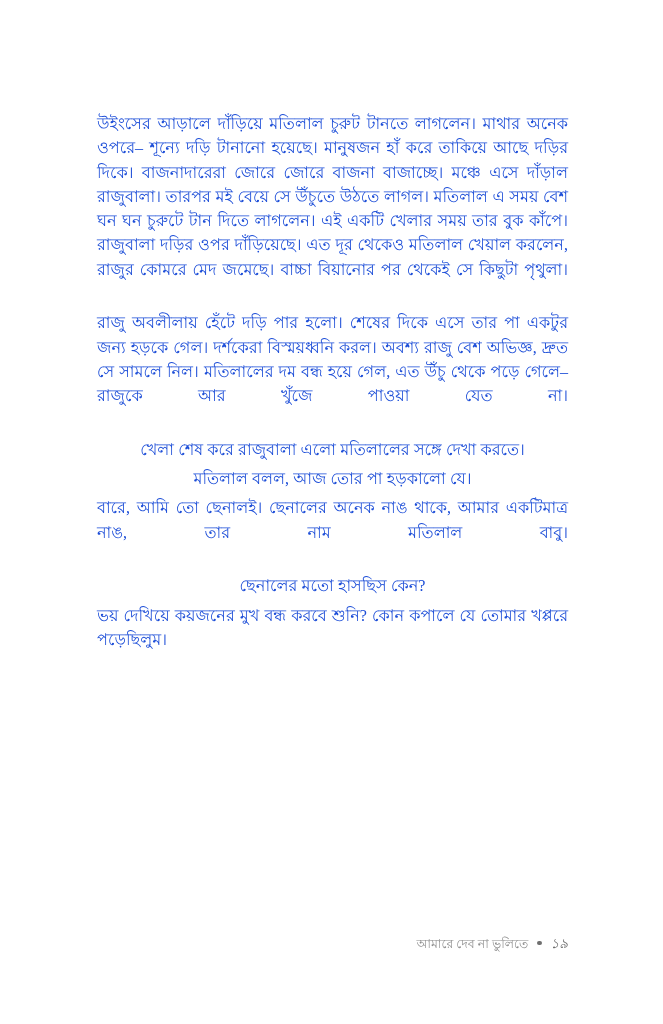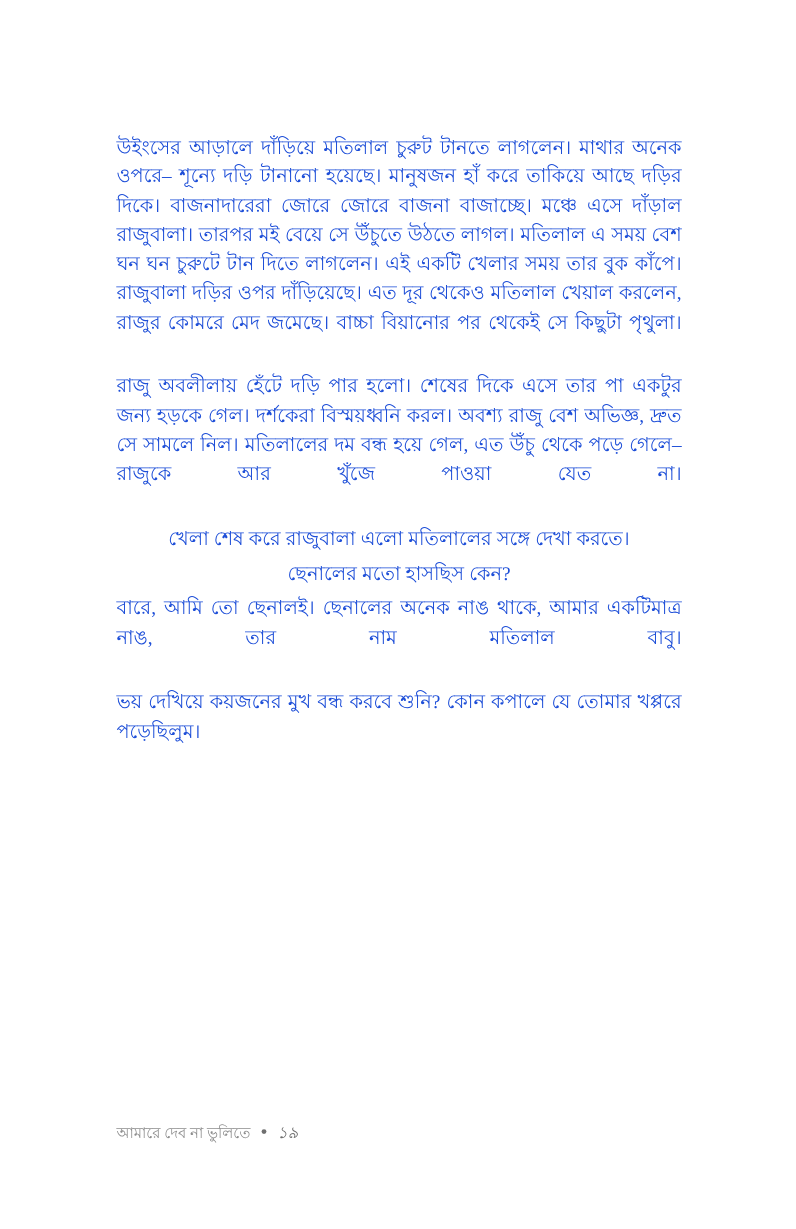--- a/index.html
+++ b/index.html
@@ -58,21 +58,21 @@
     content: none;
   }
 
   
   .footer {
     position: absolute;
     left: 97px;
     top: 936px;
     width: 471px;
     display: flex;
-    justify-content: flex-start;
+    justify-content: flex-end;
     align-items: baseline;
     gap: 9px;
     color: #8a8a8a;
   }
 
   .footer-title {
     font-size: 12.4px;
     line-height: 16px;
     color: #8d8d8d;
     white-space: nowrap;
@@ -100,22 +100,23 @@
 </head>
 <body>
 
 <div class="page">
 
   <div class="text-column">
 
     <p class="para">উইংসের আড়ালে দাঁড়িয়ে মতিলাল চুরুট টানতে লাগলেন। মাথার অনেক ওপরে– শূন্যে দড়ি টানানো হয়েছে। মানুষজন হাঁ করে তাকিয়ে আছে দড়ির দিকে। বাজনাদারেরা জোরে জোরে বাজনা বাজাচ্ছে। মঞ্চে এসে দাঁড়াল রাজুবালা। তারপর মই বেয়ে সে উঁচুতে উঠতে লাগল। মতিলাল এ সময় বেশ ঘন ঘন চুরুটে টান দিতে লাগলেন। এই একটি খেলার সময় তার বুক কাঁপে। রাজুবালা দড়ির ওপর দাঁড়িয়েছে। এত দূর থেকেও মতিলাল খেয়াল করলেন, রাজুর কোমরে মেদ জমেছে। বাচ্চা বিয়ানোর পর থেকেই সে কিছুটা পৃথুলা।</p>
     <p class="para">রাজু অবলীলায় হেঁটে দড়ি পার হলো। শেষের দিকে এসে তার পা একটুর জন্য হড়কে গেল। দর্শকেরা বিস্ময়ধ্বনি করল। অবশ্য রাজু বেশ অভিজ্ঞ, দ্রুত সে সামলে নিল। মতিলালের দম বন্ধ হয়ে গেল, এত উঁচু থেকে পড়ে গেলে– রাজুকে আর খুঁজে পাওয়া যেত না।</p>
     <p class="para single-line">খেলা শেষ করে রাজুবালা এলো মতিলালের সঙ্গে দেখা করতে।</p>
+    <p class="para single-line">মতিলাল বলল, আজ তোর পা হড়কালো যে।</p>
+    <p class="para">বারে, আমি তো ছেনালই। ছেনালের অনেক নাঙ থাকে, আমার একটিমাত্র নাঙ, তার নাম মতিলাল বাবু।</p>
     <p class="para single-line">ছেনালের মতো হাসছিস কেন?</p>
-    <p class="para">বারে, আমি তো ছেনালই। ছেনালের অনেক নাঙ থাকে, আমার একটিমাত্র নাঙ, তার নাম মতিলাল বাবু।</p>
     <p class="para">ভয় দেখিয়ে কয়জনের মুখ বন্ধ করবে শুনি? কোন কপালে যে তোমার খপ্পরে পড়েছিলুম।</p>
 
   </div>
 
   <div class="footer">
     <span class="footer-title">আমারে দেব না ভুলিতে</span>
     <span class="footer-dot"></span>
     <span class="footer-page">১৯</span>
   </div>
 

